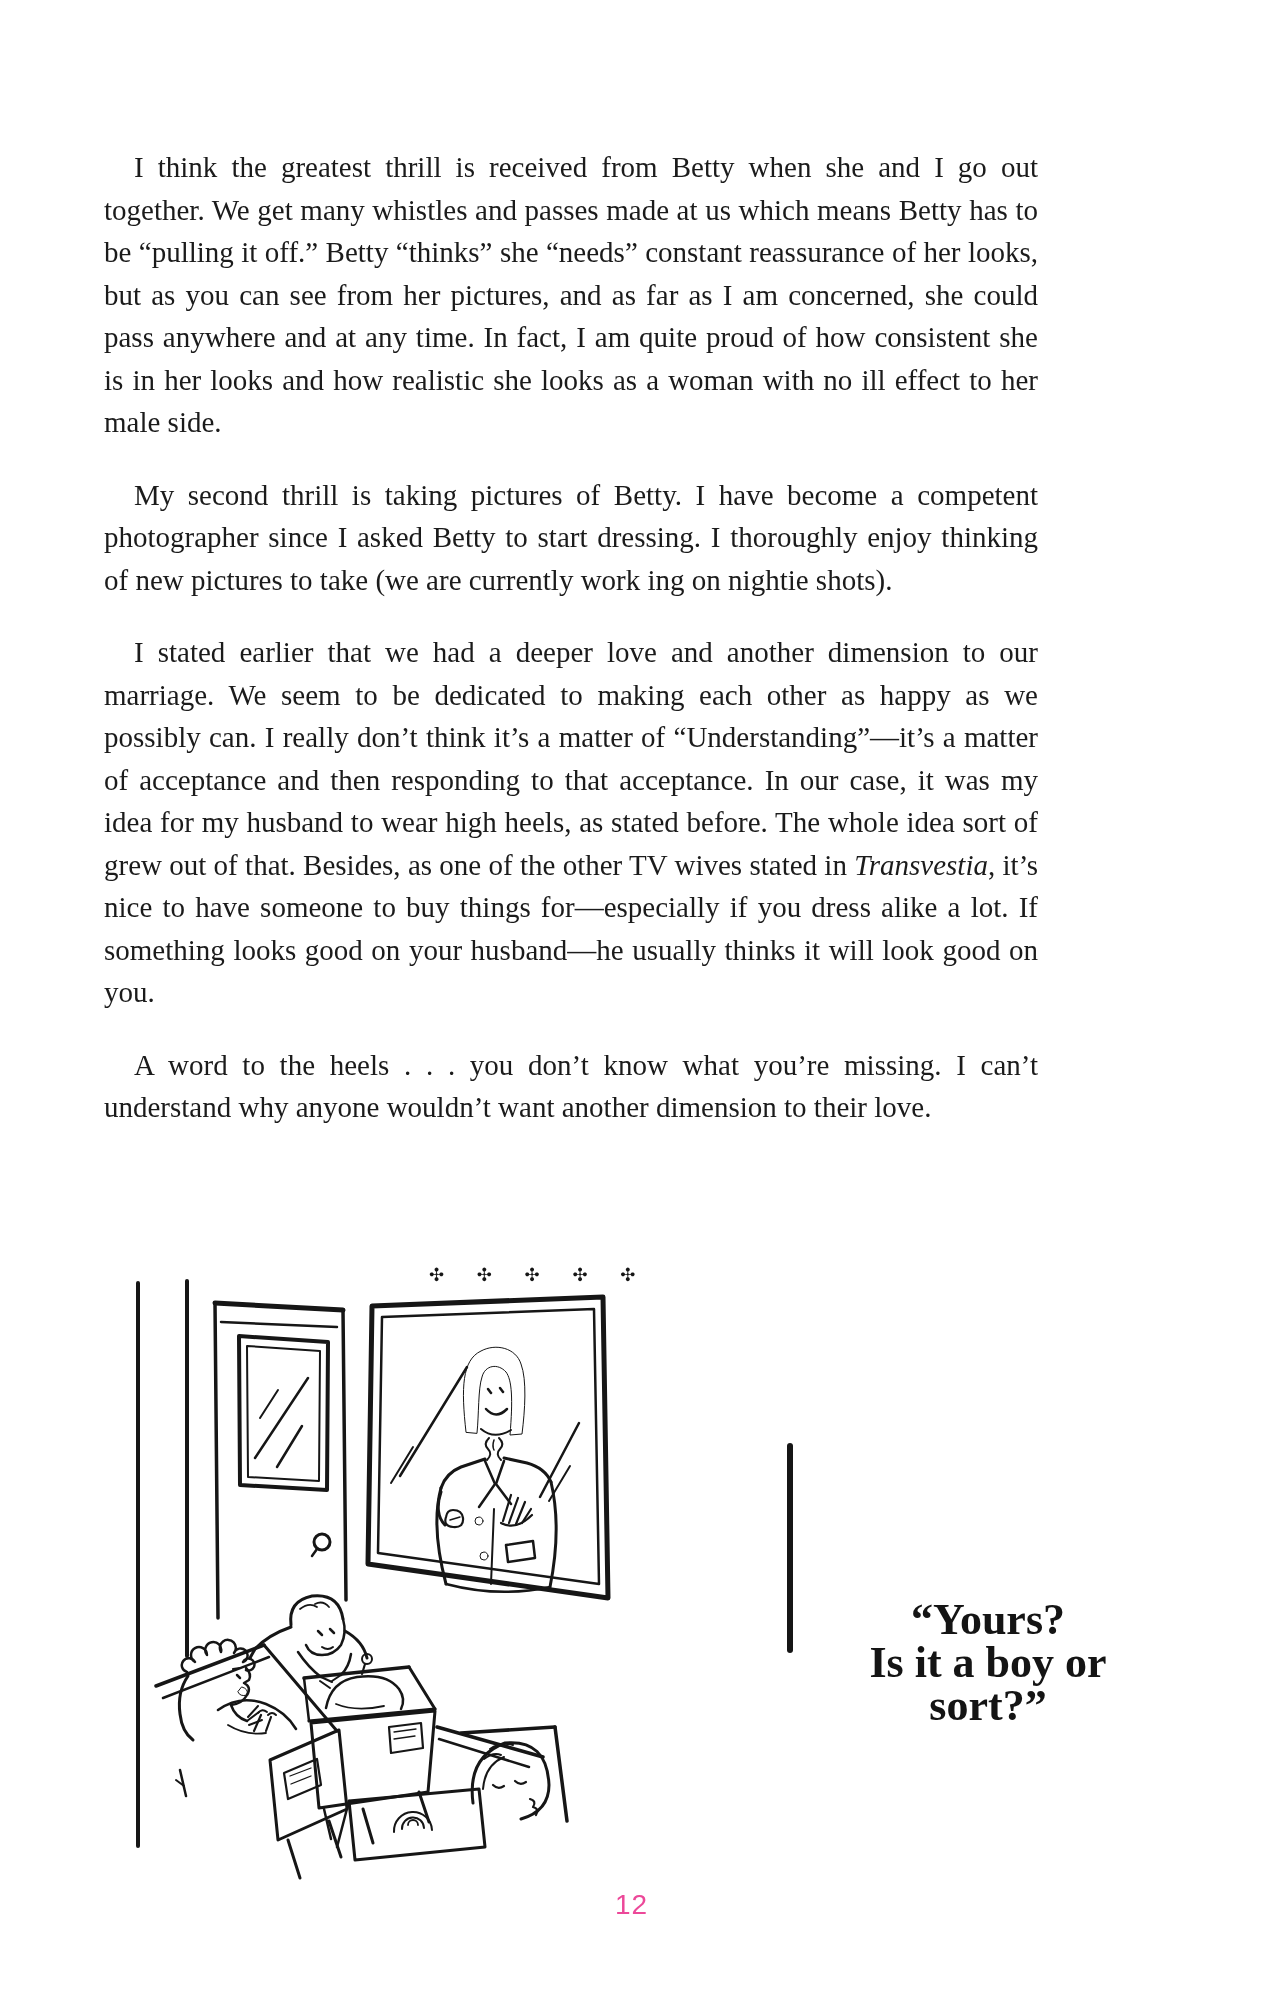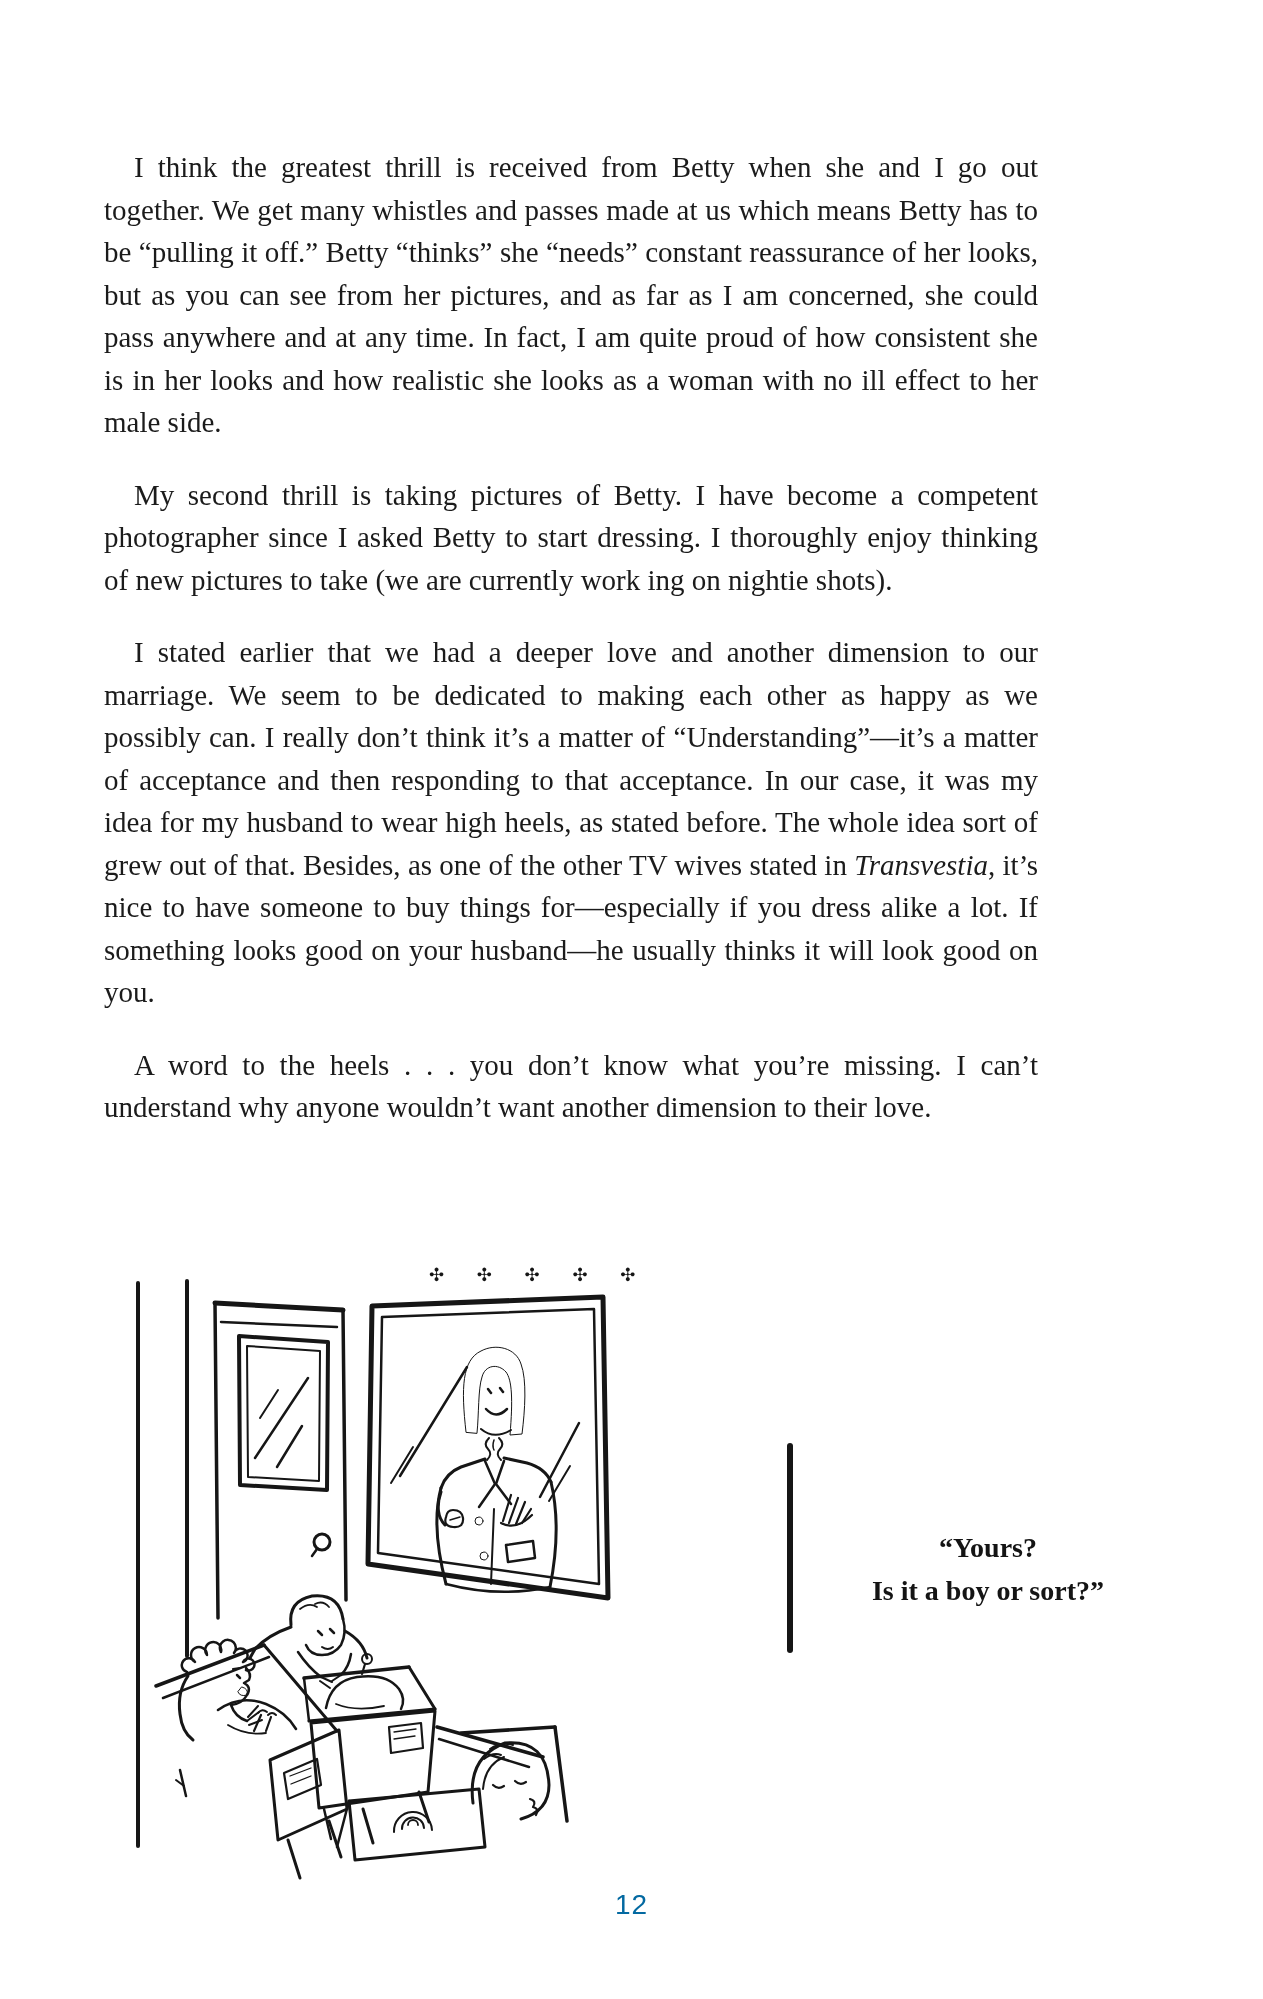--- a/index.html
+++ b/index.html
@@ -19,27 +19,27 @@
     font-family:"DejaVu Sans",sans-serif;font-size:18px;
     word-spacing:27px;color:#161616;white-space:nowrap;
   }
   .cartoon{
     position:absolute;left:100px;top:1268px;width:700px;height:650px;
   }
   .cartoon path, .cartoon circle{
     fill:none;stroke:#161616;stroke-linecap:round;stroke-linejoin:round;
   }
   .caption{
-    position:absolute;left:818px;top:1526px;width:340px;
-    text-align:center;font-weight:bold;font-size:28px;line-height:43px;
+    position:absolute;left:818px;top:1598px;width:340px;
+    text-align:center;font-weight:bold;font-size:44px;line-height:43px;
     color:#141414;
   }
   .page-number{
     position:absolute;left:0;right:0;top:1889px;text-align:center;
-    font-family:"Liberation Sans",sans-serif;font-size:28px;color:#0369a1;
+    font-family:"Liberation Sans",sans-serif;font-size:28px;color:#ec4899;
     letter-spacing:1px;
   }
 </style>
 </head>
 <body>
 
 <div class="page">
 
   <div class="text-block">
     <p>I think the greatest thrill is received from Betty when she and I go out together. We get many whistles and passes made at us which means Betty has to be “pulling it off.” Betty “thinks” she “needs” constant reassurance of her looks, but as you can see from her pictures, and as far as I am concerned, she could pass anywhere and at any time. In fact, I am quite proud of how consistent she is in her looks and how realistic she looks as a woman with no ill effect to her male side.</p>

